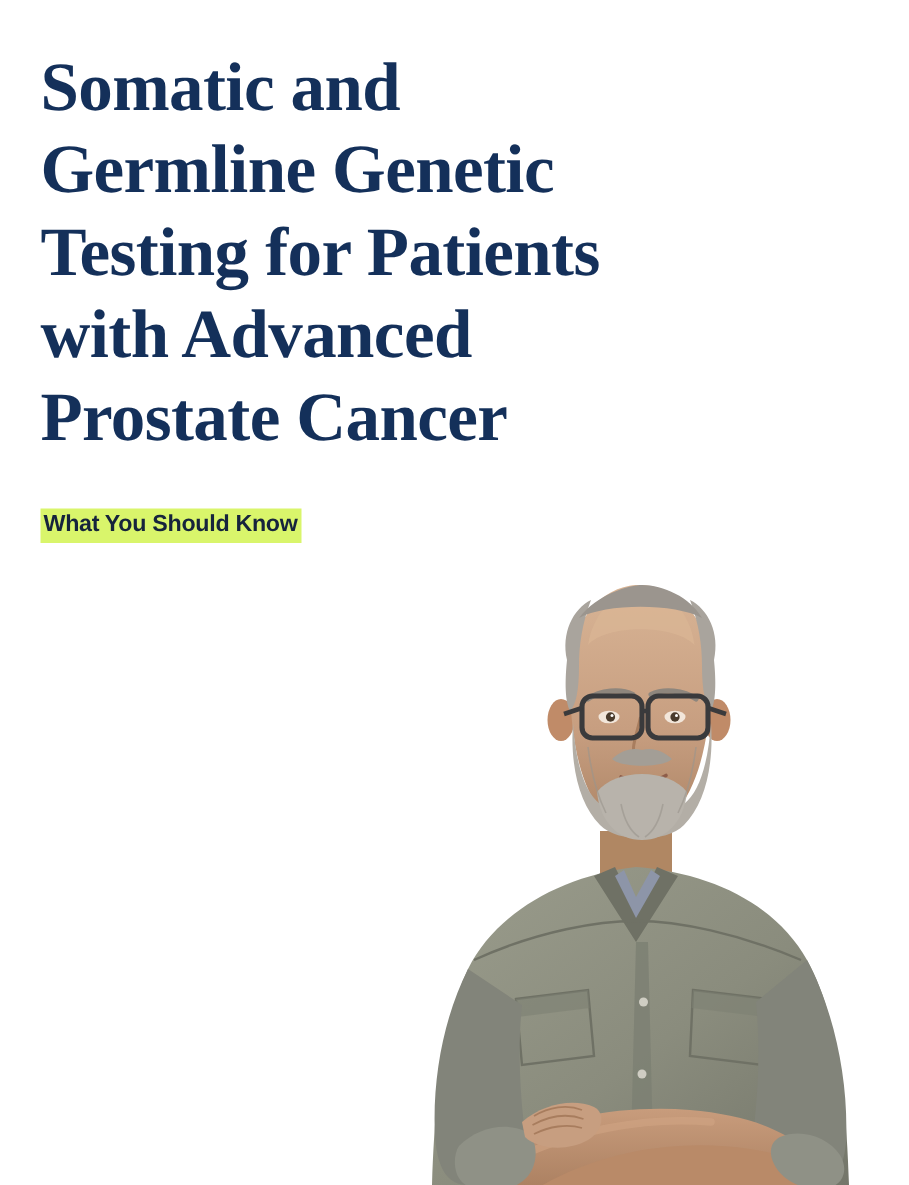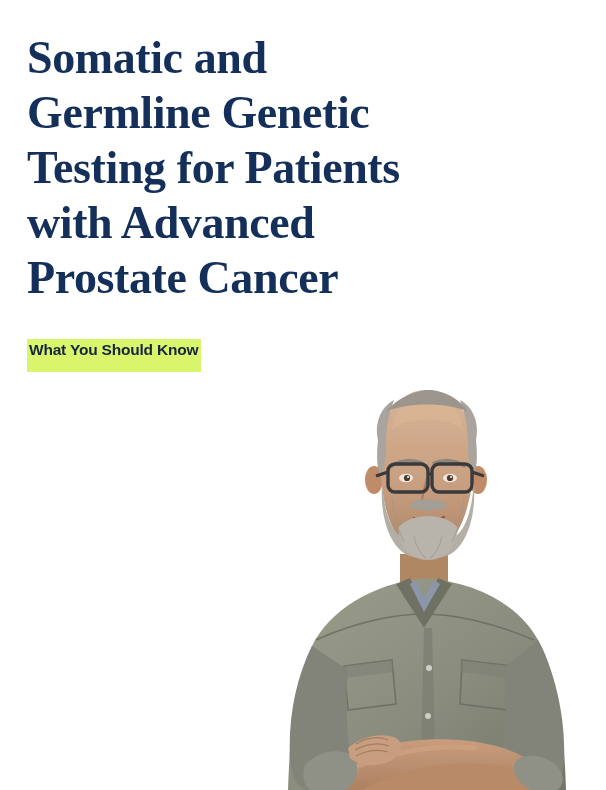--- a/index.html
+++ b/index.html
@@ -49,21 +49,21 @@
   .doc-subtitle {
     display: inline-block;
     margin: 0;
     font-family: "Liberation Sans", sans-serif;
     font-weight: 700;
     font-size: 15.5px;
     line-height: 22px;
     letter-spacing: -0.2px;
     color: #16243c;
     background: #d9f56b;
-    padding: 0 3px 11px 2px;
+    padding: 0 3px 1px 2px;
   }
 
   
   .hero {
     position: absolute;
     left: 0;
     top: 378px;
     width: 606px;
     height: 412px;
   }

